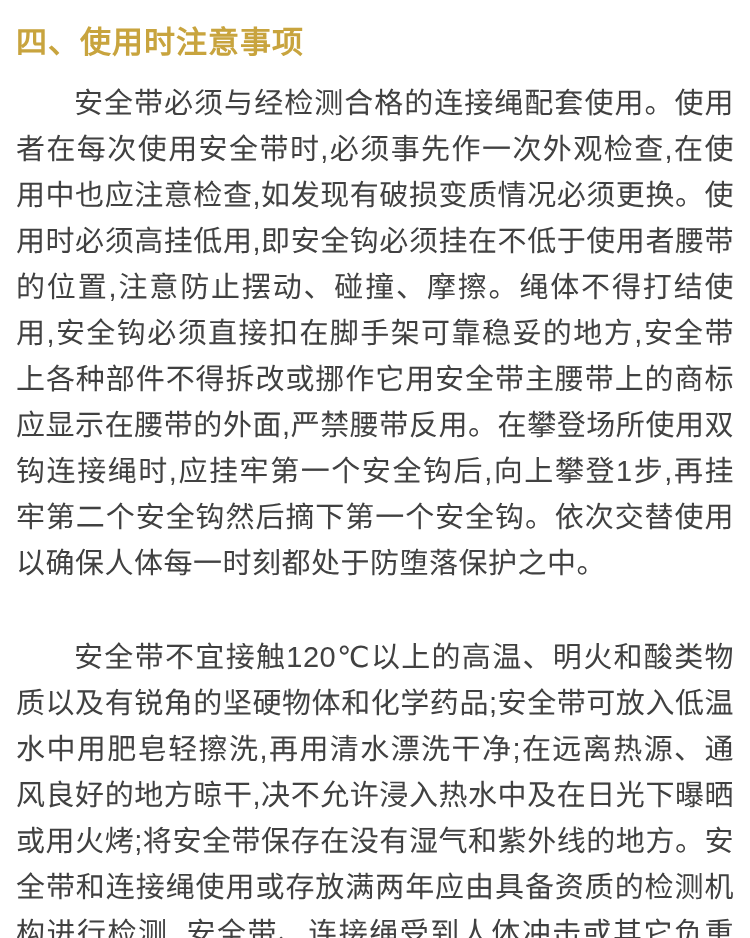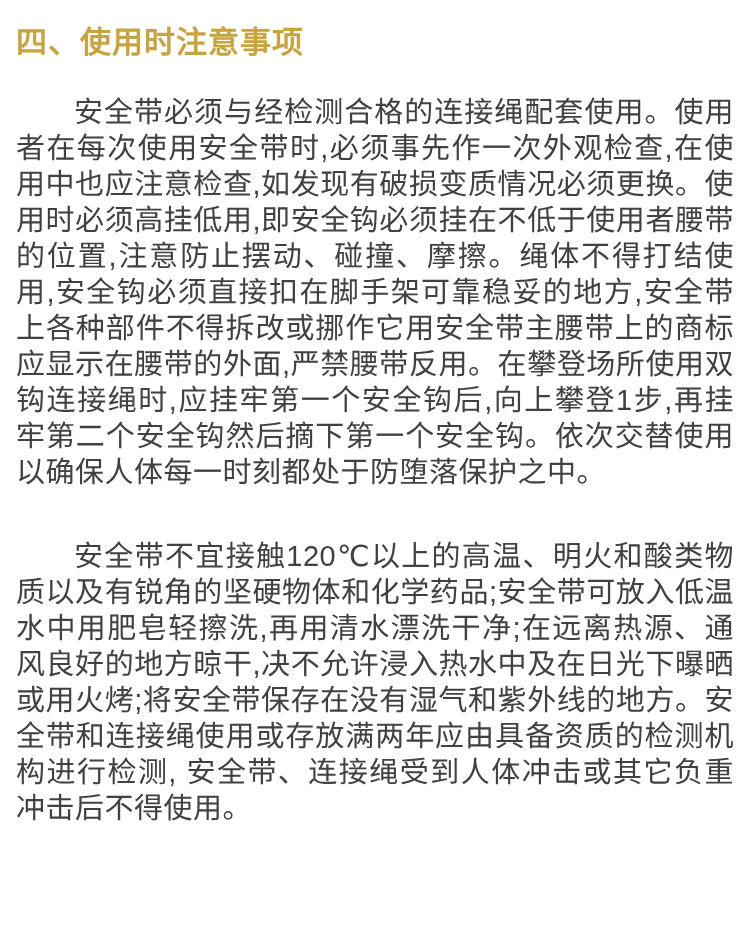--- a/index.html
+++ b/index.html
@@ -24,24 +24,24 @@
 
   .section-heading {
     color: #C8A43E;
     font-size: 31px;
     font-weight: 700;
     line-height: 37px;
     letter-spacing: 1px;
   }
 
   .section-body {
-    margin-top: 33px;
+    margin-top: 19px;
     color: #414141;
     font-size: 29px;
-    line-height: 36px;
+    line-height: 46px;
     text-align: justify;
     text-justify: inter-ideograph;
     text-indent: 2em;
     letter-spacing: 0.5px;
   }
 
   .section + .section {
     margin-top: 48px;
   }
 </style>

